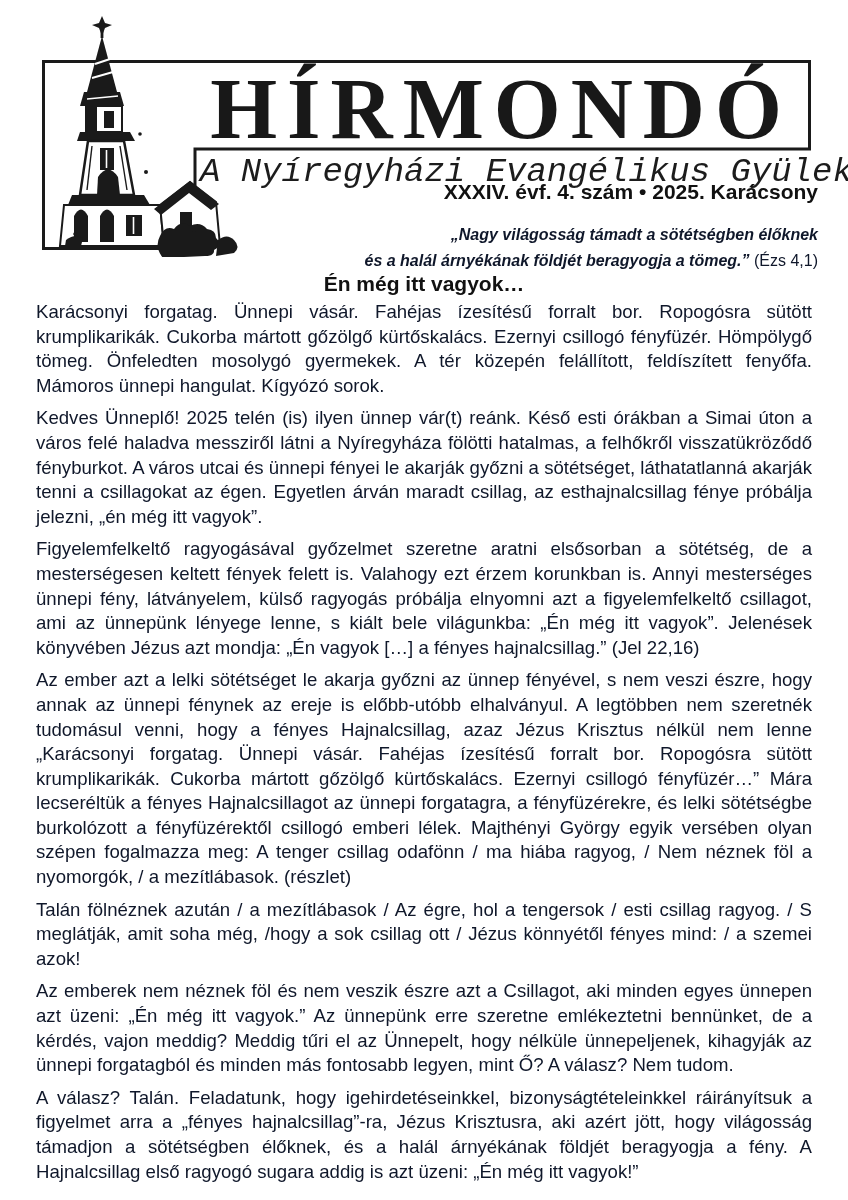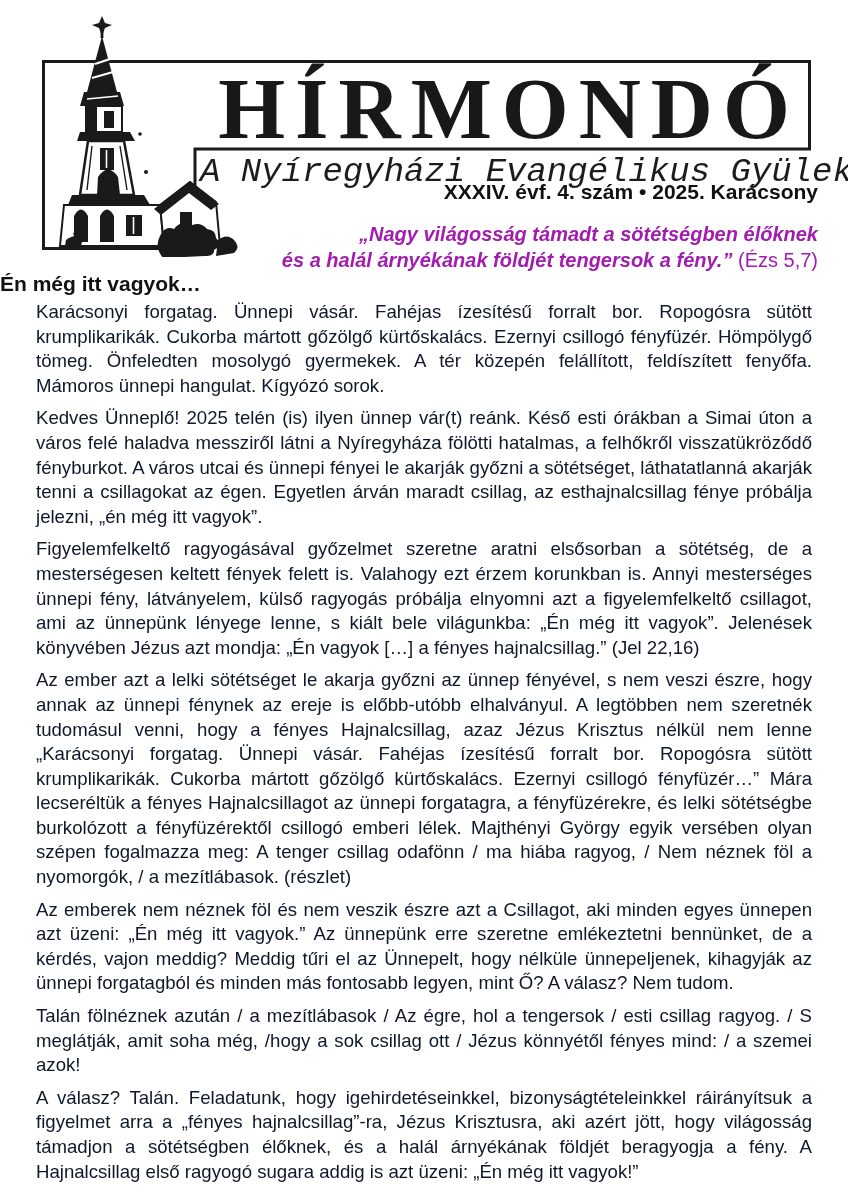--- a/index.html
+++ b/index.html
@@ -16,47 +16,47 @@
   
   .masthead-border {
     position:absolute; left:42px; top:60px;
     width:770px; height:192px;
   }
   .church-art {
     position:absolute; left:42px; top:12px;
     width:210px; height:245px;
   }
   .nameplate {
-    position:absolute; left:203px; top:66px; width:612px;
+    position:absolute; left:195px; top:66px; width:612px;
     height:86px; line-height:86px;
     font-family:"Liberation Serif", serif;
     font-weight:bold; font-size:86px; letter-spacing:10px;
     text-align:center; color:#181818; white-space:nowrap;
   }
   .subtitle {
     position:absolute; left:200px; top:154px; width:608px;
     font-family:Liberation Mono, monospace;
     font-style:italic; font-size:34px; line-height:36px;
     text-align:center; color:#1c1c1c; white-space:nowrap;
   }
   .issue-line {
     position:absolute; right:30px; top:180px;
     font-weight:bold; font-size:21px; line-height:24px;
     color:#111;
   }
   .scripture-quote {
     position:absolute; right:30px; top:222px;
-    text-align:right; font-size:20px; line-height:25.5px; color:#a21caf;
+    text-align:right; font-size:16px; line-height:25.5px; color:#0f172a;
   }
   .scripture-quote .bi { font-weight:bold; font-style:italic; }
   .scripture-quote .ref { font-weight:normal; font-style:normal; }
   
   .article-heading {
     position:absolute; left:0; top:272px; width:100%;
-    font-weight:bold; font-size:21px; color:#111;
+    text-align:center; font-weight:bold; font-size:21px; color:#111;
   }
   .article-body {
     position:absolute; left:36px; top:300px; width:776px;
   }
   .para {
     text-align:justify;
     font-size:18.6px; line-height:24.6px;
     margin:0 0 8px 0;
     color:#0f172a;
     hyphens:manual;
@@ -128,34 +128,34 @@
 
   <div class="nameplate">HÍRMONDÓ</div>
   <div class="subtitle">A Nyíregyházi Evangélikus Gyülekezet hírei</div>
   <div class="issue-line">XXXIV. évf. 4. szám • 2025. Karácsony</div>
 
   <div class="scripture-quote">
     <div class="q-line">
       <span class="bi">„Nagy világosság támadt a sötétségben élőknek</span>
     </div>
     <div class="q-line">
-      <span class="bi">és a halál árnyékának földjét tengersok a fény.”</span><span class="ref"> (Ézs 5,7)</span>
+      <span class="bi">és a halál árnyékának földjét beragyogja a tömeg.”</span><span class="ref"> (Ézs 4,1)</span>
     </div>
   </div>
 
   <div class="article-heading">Én még itt vagyok…</div>
 
   <div class="article-body">
     <div>
         <p class="para"><span>Karácsonyi forgatag. Ünnepi vásár. Fahéjas ízesítésű forralt bor. Ropogósra sütött krumplikari­kák. Cukorba mártott gőzölgő kürtőskalács. Ezernyi csillogó fényfüzér. Hömpölygő tömeg. Ön­feledten mosolygó gyermekek. A tér közepén felállított, feldíszített fenyőfa. Mámoros ünnepi hangulat. Kígyózó sorok.</span></p>
         <p class="para"><span>Kedves Ünneplő! 2025 telén (is) ilyen ünnep vár(t) reánk. Késő esti órákban a Simai úton a város felé haladva messziről látni a Nyíregyháza fölötti hatalmas, a felhőkről visszatükröződő fénybur­kot. A város utcai és ünnepi fényei le akarják győzni a sötétséget, láthatatlanná akarják tenni a csillagokat az égen. Egyetlen árván maradt csillag, az esthajnalcsillag fénye próbálja jelezni, „én még itt vagyok”.</span></p>
         <p class="para"><span>Figyelemfelkeltő ragyogásával győzelmet szeretne aratni elsősorban a sötétség, de a mestersé­gesen keltett fények felett is. Valahogy ezt érzem korunkban is. Annyi mesterséges ünnepi fény, látványelem, külső ragyogás próbálja elnyomni azt a figyelemfelkeltő csillagot, ami az ünnepünk lényege lenne, s kiált bele világunkba: „Én még itt vagyok”. Jelenések könyvében Jézus azt mondja: </span><span class="italic">„Én vagyok […] a fényes hajnalcsillag.”</span><span> (Jel 22,16)</span></p>
         <p class="para"><span>Az ember azt a lelki sötétséget le akarja győzni az ünnep fényével, s nem veszi észre, hogy annak az ünnepi fénynek az ereje is előbb-utóbb elhalványul. A legtöbben nem szeretnék tudomásul venni, hogy a fényes Hajnalcsillag, azaz Jézus Krisztus nélkül nem lenne „Karácsonyi forgatag. Ünnepi vásár. Fahéjas ízesítésű forralt bor. Ropogósra sütött krumplikarikák. Cukorba mártott gőzölgő kürtőskalács. Ezernyi csillogó fényfüzér…” Mára lecseréltük a fényes Hajnalcsillagot az ünnepi forgatagra, a fényfüzérekre, és lelki sötétségbe burkolózott a fényfüzérektől csillogó em­beri lélek. Majthényi György egyik versében olyan szépen fogalmazza meg: </span><span class="italic">A tenger csillag oda­fönn / ma hiába ragyog, / Nem néznek föl a nyomorgók, / a mezítlábasok. (részlet)</span></p>
+        <p class="para"><span class="italic">Talán fölnéznek azután / a mezítlábasok / Az égre, hol a tengersok / esti csillag ragyog. / S meg­látják, amit soha még, /hogy a sok csillag ott / Jézus könnyétől fényes mind: / a szemei azok!</span></p>
         <p class="para"><span>Az emberek nem néznek föl és nem veszik észre azt a Csillagot, aki minden egyes ünnepen azt üzeni: „Én még itt vagyok.” Az ünnepünk erre szeretne emlékeztetni bennünket, de a kérdés, vajon meddig? Meddig tűri el az Ünnepelt, hogy nélküle ünnepeljenek, kihagyják az ünnepi for­gatagból és minden más fontosabb legyen, mint Ő? A válasz? Nem tudom.</span></p>
-        <p class="para"><span class="italic">Talán fölnéznek azután / a mezítlábasok / Az égre, hol a tengersok / esti csillag ragyog. / S meg­látják, amit soha még, /hogy a sok csillag ott / Jézus könnyétől fényes mind: / a szemei azok!</span></p>
         <p class="para"><span>A válasz? Talán. Feladatunk, hogy igehirdetéseinkkel, bizonyságtételeinkkel ráirányítsuk a figyel­met arra a </span><span class="italic">„fényes hajnalcsillag”</span><span>-ra, Jézus Krisztusra, aki azért jött, hogy világosság támadjon a sötétségben élőknek, és a halál árnyékának földjét beragyogja a fény. A Hajnalcsillag első ra­gyogó sugara addig is azt üzeni: „Én még itt vagyok!”</span></p>
       </div>
     <div class="signature">
       <span class="name">Zsarnai Krisztián igazgató lelkész</span>
     </div>
   </div>
 
 </div>
 
 </body></html>

